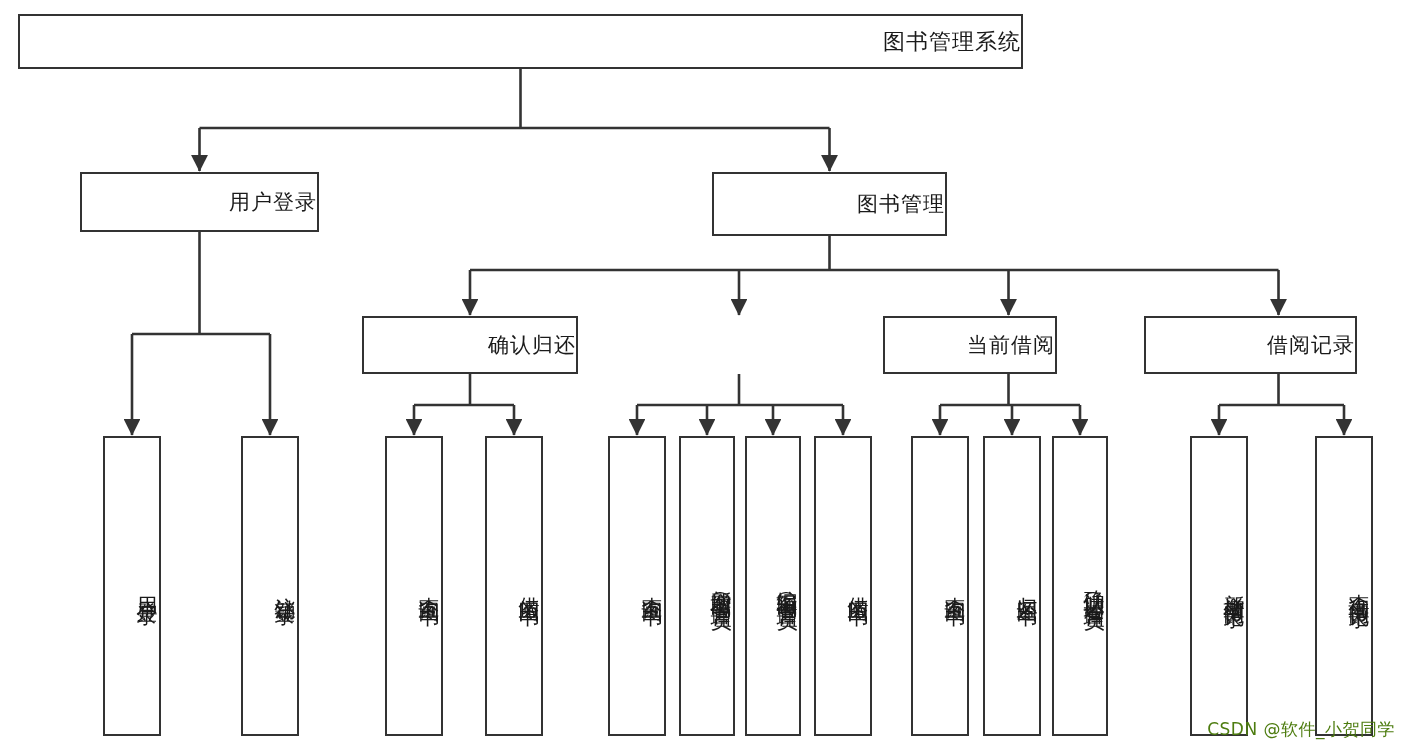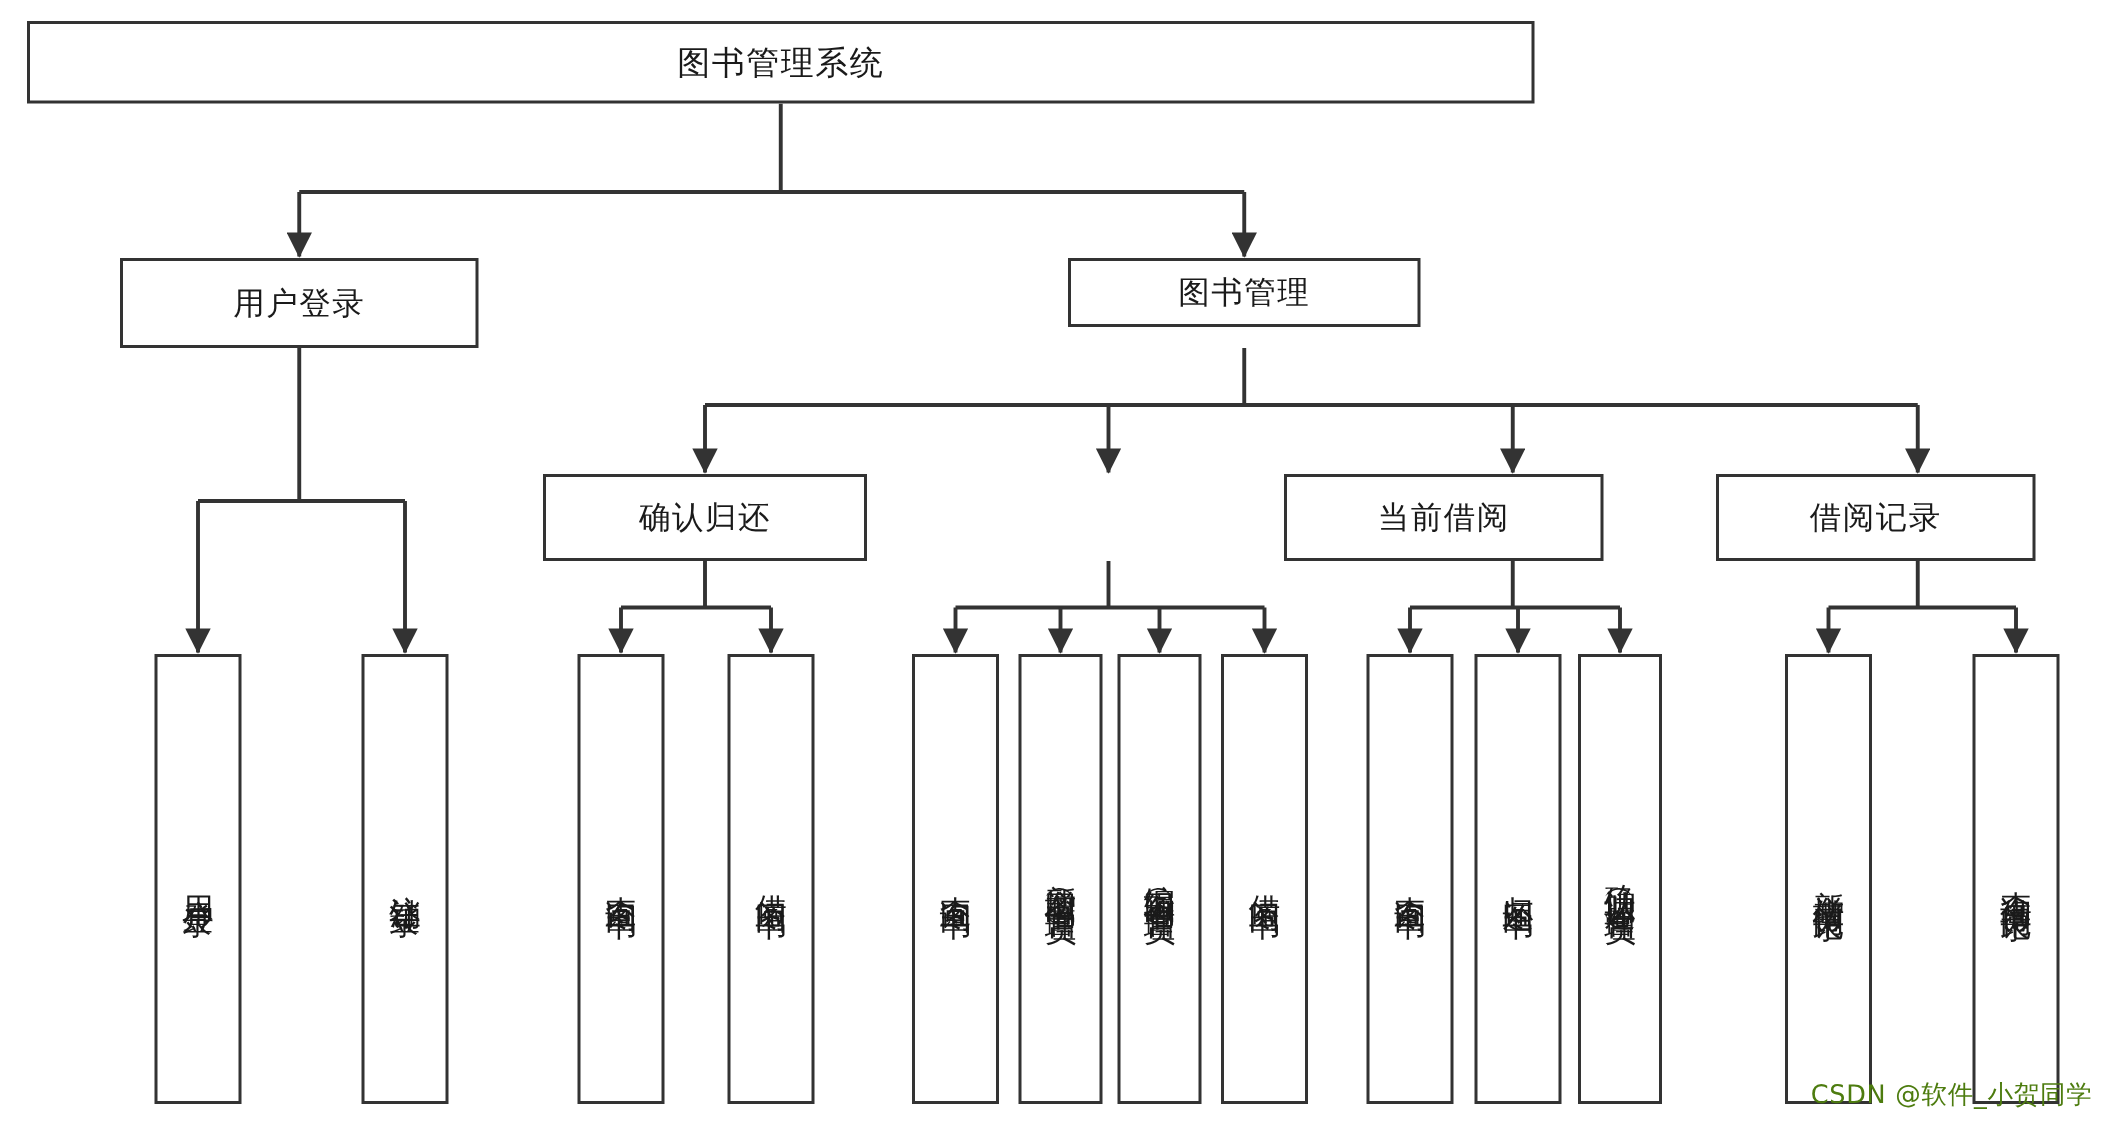--- a/index.html
+++ b/index.html
@@ -27,23 +27,22 @@
     height: 747px;
     pointer-events: none;
   }
   .node {
     position: absolute;
     box-sizing: border-box;
     background: #ffffff;
     border: 2px solid #333333;
     display: flex;
     align-items: center;
-    justify-content: center;
+    justify-content: flex-end;
     overflow: hidden;
-    font-family: Liberation Serif, serif;
   }
   .node .label {
     color: #1a1a1a;
     letter-spacing: 1px;
     white-space: nowrap;
     line-height: 1.25;
   }
   .node.horiz .label {
     font-size: 21px;
   }
@@ -120,28 +119,28 @@
       </g>
   </svg>
 
   <div class="node root horiz" style="left: 18px; top: 14px; width: 1005px; height: 55px;">
     <span class="label">图书管理系统</span>
   </div>
 
   <div class="node horiz" style="left: 80px; top: 172px; width: 239px; height: 60px;">
     <span class="label">用户登录</span>
   </div>
-  <div class="node horiz" style="left: 712px; top: 172px; width: 235px; height: 46px;">
+  <div class="node horiz" style="left: 712px; top: 172px; width: 235px; height: 64px;">
     <span class="label">图书管理</span>
   </div>
 
   <div class="node horiz" style="left: 362px; top: 316px; width: 216px; height: 58px;">
     <span class="label">确认归还</span>
   </div>
-  <div class="node horiz" style="left: 856px; top: 316px; width: 213px; height: 58px;">
+  <div class="node horiz" style="left: 883px; top: 316px; width: 174px; height: 58px;">
     <span class="label">当前借阅</span>
   </div>
   <div class="node horiz" style="left: 1144px; top: 316px; width: 213px; height: 58px;">
     <span class="label">借阅记录</span>
   </div>
 
   <div class="node leaf" style="left: 103px; top: 436px; width: 58px; height: 300px;">
     <span class="label">用户登录</span>
   </div>
   <div class="node leaf" style="left: 241px; top: 436px; width: 58px; height: 300px;">

